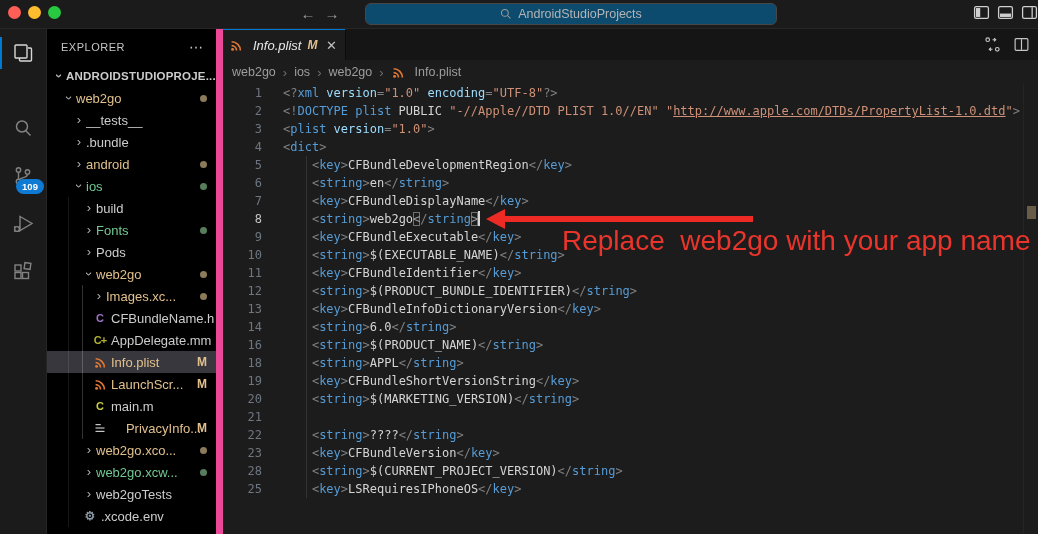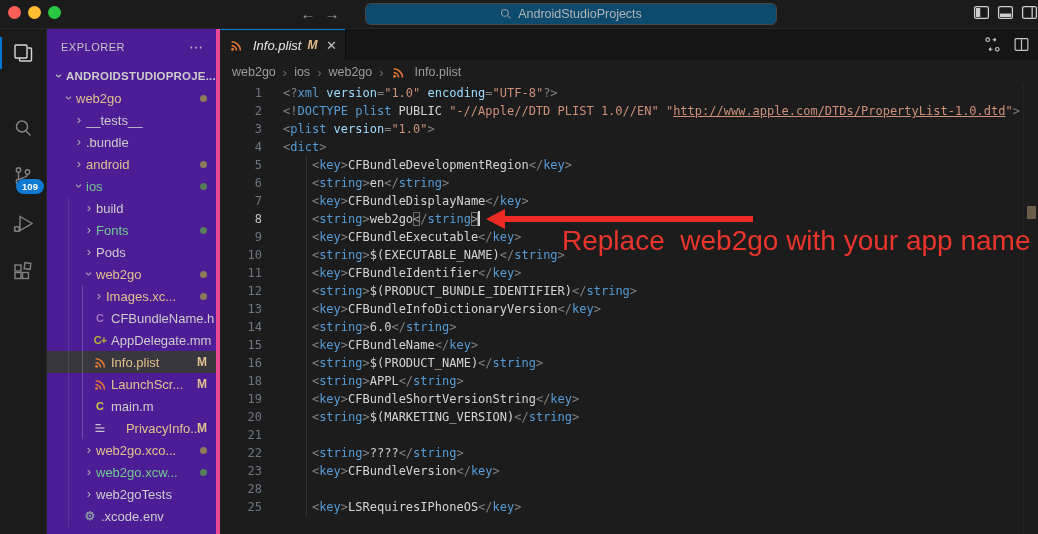--- a/index.html
+++ b/index.html
@@ -16,21 +16,21 @@
     display:flex;align-items:center;justify-content:center;gap:6px;color:#b4b4b4;font-size:12.5px}
   .tb-right{position:absolute;right:0;top:4px;display:flex;gap:7px}
   .tb-right svg{display:block}
   
   .activitybar{position:absolute;left:0;top:28px;width:46px;height:506px;background:#1b1b1b;border-right:1px solid #262626;z-index:20}
   .ab-item{position:absolute;left:0;width:46px;height:46px;display:flex;align-items:center;justify-content:center}
   .ab-item.active::before{content:"";position:absolute;left:0;top:7px;bottom:7px;width:2px;background:#0078d4}
   .ab-badge{position:absolute;left:16px;top:26px;min-width:18px;padding:0 5px;height:15px;border-radius:8px;background:#0e7ad3;
     color:#fff;font-size:9.5px;font-weight:bold;display:flex;align-items:center;justify-content:center}
   
-  .sidebar{position:absolute;left:46px;top:28px;width:170px;height:506px;background:#4c1d95;border-right:4px solid #ec4899;overflow:hidden;z-index:10}
+  .sidebar{position:absolute;left:46px;top:28px;width:170px;height:506px;background:#000000;border-right:7px solid #ec4899;overflow:hidden;z-index:10}
   .sb-head{height:37px;display:flex;align-items:center;padding:0 12px 0 15px;color:#c5c5c5;font-size:11px;letter-spacing:.5px}
   .sb-head .spacer{flex:1}
   .sb-more{color:#c5c5c5;font-size:14px;letter-spacing:1px}
   .row{position:relative;height:22px;display:flex;align-items:center;font-size:13px;color:#cccccc;cursor:default}
   .row.sel{background:#37373d}
   .row.rootrow{font-weight:bold;font-size:11.5px;letter-spacing:.2px}
   .chev{width:14px;flex:0 0 14px;color:#b0b0b0;font-size:13px;line-height:14px;text-align:center;display:inline-block}
   .chev.open{transform:rotate(90deg)}
   .ficon{width:16px;flex:0 0 16px;height:16px;display:flex;align-items:center;justify-content:center;margin-right:3px;font-weight:bold}
   .lbl{white-space:nowrap;overflow:hidden;flex:1}
@@ -371,29 +371,28 @@
       <div class="cl g"><span class="lnum">5</span><span class="ctext"><span class="tk-w">    </span><span class="tk-p">&lt;</span><span class="tk-t">key</span><span class="tk-p">&gt;</span><span class="tk-w">CFBundleDevelopmentRegion</span><span class="tk-p">&lt;/</span><span class="tk-t">key</span><span class="tk-p">&gt;</span></span></div>
       <div class="cl g"><span class="lnum">6</span><span class="ctext"><span class="tk-w">    </span><span class="tk-p">&lt;</span><span class="tk-t">string</span><span class="tk-p">&gt;</span><span class="tk-w">en</span><span class="tk-p">&lt;/</span><span class="tk-t">string</span><span class="tk-p">&gt;</span></span></div>
       <div class="cl g"><span class="lnum">7</span><span class="ctext"><span class="tk-w">    </span><span class="tk-p">&lt;</span><span class="tk-t">key</span><span class="tk-p">&gt;</span><span class="tk-w">CFBundleDisplayName</span><span class="tk-p">&lt;/</span><span class="tk-t">key</span><span class="tk-p">&gt;</span></span></div>
       <div class="cl g active"><span class="lnum">8</span><span class="ctext"><span class="tk-w">    </span><span class="tk-p">&lt;</span><span class="tk-t">string</span><span class="tk-p">&gt;</span><span class="tk-w">web2go</span><span class="tk-b">&lt;</span><span class="tk-p">/</span><span class="tk-t">string</span><span class="tk-b">&gt;</span><span class="cursorbar"></span></span></div>
       <div class="cl g"><span class="lnum">9</span><span class="ctext"><span class="tk-w">    </span><span class="tk-p">&lt;</span><span class="tk-t">key</span><span class="tk-p">&gt;</span><span class="tk-w">CFBundleExecutable</span><span class="tk-p">&lt;/</span><span class="tk-t">key</span><span class="tk-p">&gt;</span></span></div>
       <div class="cl g"><span class="lnum">10</span><span class="ctext"><span class="tk-w">    </span><span class="tk-p">&lt;</span><span class="tk-t">string</span><span class="tk-p">&gt;</span><span class="tk-w">$(EXECUTABLE_NAME)</span><span class="tk-p">&lt;/</span><span class="tk-t">string</span><span class="tk-p">&gt;</span></span></div>
       <div class="cl g"><span class="lnum">11</span><span class="ctext"><span class="tk-w">    </span><span class="tk-p">&lt;</span><span class="tk-t">key</span><span class="tk-p">&gt;</span><span class="tk-w">CFBundleIdentifier</span><span class="tk-p">&lt;/</span><span class="tk-t">key</span><span class="tk-p">&gt;</span></span></div>
       <div class="cl g"><span class="lnum">12</span><span class="ctext"><span class="tk-w">    </span><span class="tk-p">&lt;</span><span class="tk-t">string</span><span class="tk-p">&gt;</span><span class="tk-w">$(PRODUCT_BUNDLE_IDENTIFIER)</span><span class="tk-p">&lt;/</span><span class="tk-t">string</span><span class="tk-p">&gt;</span></span></div>
       <div class="cl g"><span class="lnum">13</span><span class="ctext"><span class="tk-w">    </span><span class="tk-p">&lt;</span><span class="tk-t">key</span><span class="tk-p">&gt;</span><span class="tk-w">CFBundleInfoDictionaryVersion</span><span class="tk-p">&lt;/</span><span class="tk-t">key</span><span class="tk-p">&gt;</span></span></div>
       <div class="cl g"><span class="lnum">14</span><span class="ctext"><span class="tk-w">    </span><span class="tk-p">&lt;</span><span class="tk-t">string</span><span class="tk-p">&gt;</span><span class="tk-w">6.0</span><span class="tk-p">&lt;/</span><span class="tk-t">string</span><span class="tk-p">&gt;</span></span></div>
-      <div class="cl g"><span class="lnum">15</span><span class="ctext"><span class="tk-w">    </span><span class="tk-p">&lt;</span><span class="tk-t">key</span><span class="tk-p">&gt;</span><span class="tk-w">CFBundleName</span><span class="tk-p">&lt;/</span><span class="tk-t">key</span><span class="tk-p">&gt;</span></span></div>
       <div class="cl g"><span class="lnum">16</span><span class="ctext"><span class="tk-w">    </span><span class="tk-p">&lt;</span><span class="tk-t">string</span><span class="tk-p">&gt;</span><span class="tk-w">$(PRODUCT_NAME)</span><span class="tk-p">&lt;/</span><span class="tk-t">string</span><span class="tk-p">&gt;</span></span></div>
       <div class="cl g"><span class="lnum">18</span><span class="ctext"><span class="tk-w">    </span><span class="tk-p">&lt;</span><span class="tk-t">string</span><span class="tk-p">&gt;</span><span class="tk-w">APPL</span><span class="tk-p">&lt;/</span><span class="tk-t">string</span><span class="tk-p">&gt;</span></span></div>
       <div class="cl g"><span class="lnum">19</span><span class="ctext"><span class="tk-w">    </span><span class="tk-p">&lt;</span><span class="tk-t">key</span><span class="tk-p">&gt;</span><span class="tk-w">CFBundleShortVersionString</span><span class="tk-p">&lt;/</span><span class="tk-t">key</span><span class="tk-p">&gt;</span></span></div>
       <div class="cl g"><span class="lnum">20</span><span class="ctext"><span class="tk-w">    </span><span class="tk-p">&lt;</span><span class="tk-t">string</span><span class="tk-p">&gt;</span><span class="tk-w">$(MARKETING_VERSION)</span><span class="tk-p">&lt;/</span><span class="tk-t">string</span><span class="tk-p">&gt;</span></span></div>
       <div class="cl g"><span class="lnum">21</span></div>
       <div class="cl g"><span class="lnum">22</span><span class="ctext"><span class="tk-w">    </span><span class="tk-p">&lt;</span><span class="tk-t">string</span><span class="tk-p">&gt;</span><span class="tk-w">????</span><span class="tk-p">&lt;/</span><span class="tk-t">string</span><span class="tk-p">&gt;</span></span></div>
       <div class="cl g"><span class="lnum">23</span><span class="ctext"><span class="tk-w">    </span><span class="tk-p">&lt;</span><span class="tk-t">key</span><span class="tk-p">&gt;</span><span class="tk-w">CFBundleVersion</span><span class="tk-p">&lt;/</span><span class="tk-t">key</span><span class="tk-p">&gt;</span></span></div>
-      <div class="cl g"><span class="lnum">28</span></div>
+      <div class="cl g"><span class="lnum">28</span><span class="ctext"><span class="tk-w">    </span><span class="tk-p">&lt;</span><span class="tk-t">string</span><span class="tk-p">&gt;</span><span class="tk-w">$(CURRENT_PROJECT_VERSION)</span><span class="tk-p">&lt;/</span><span class="tk-t">string</span><span class="tk-p">&gt;</span></span></div>
       <div class="cl g"><span class="lnum">25</span><span class="ctext"><span class="tk-w">    </span><span class="tk-p">&lt;</span><span class="tk-t">key</span><span class="tk-p">&gt;</span><span class="tk-w">LSRequiresIPhoneOS</span><span class="tk-p">&lt;/</span><span class="tk-t">key</span><span class="tk-p">&gt;</span></span></div>
     </div>
   <div class="sb-track">
       <div class="ov-mark"></div>
     </div>
 </div>
 
 <div class="anno">
   <div class="arrow-head"></div>
   <div class="arrow-bar"></div>

